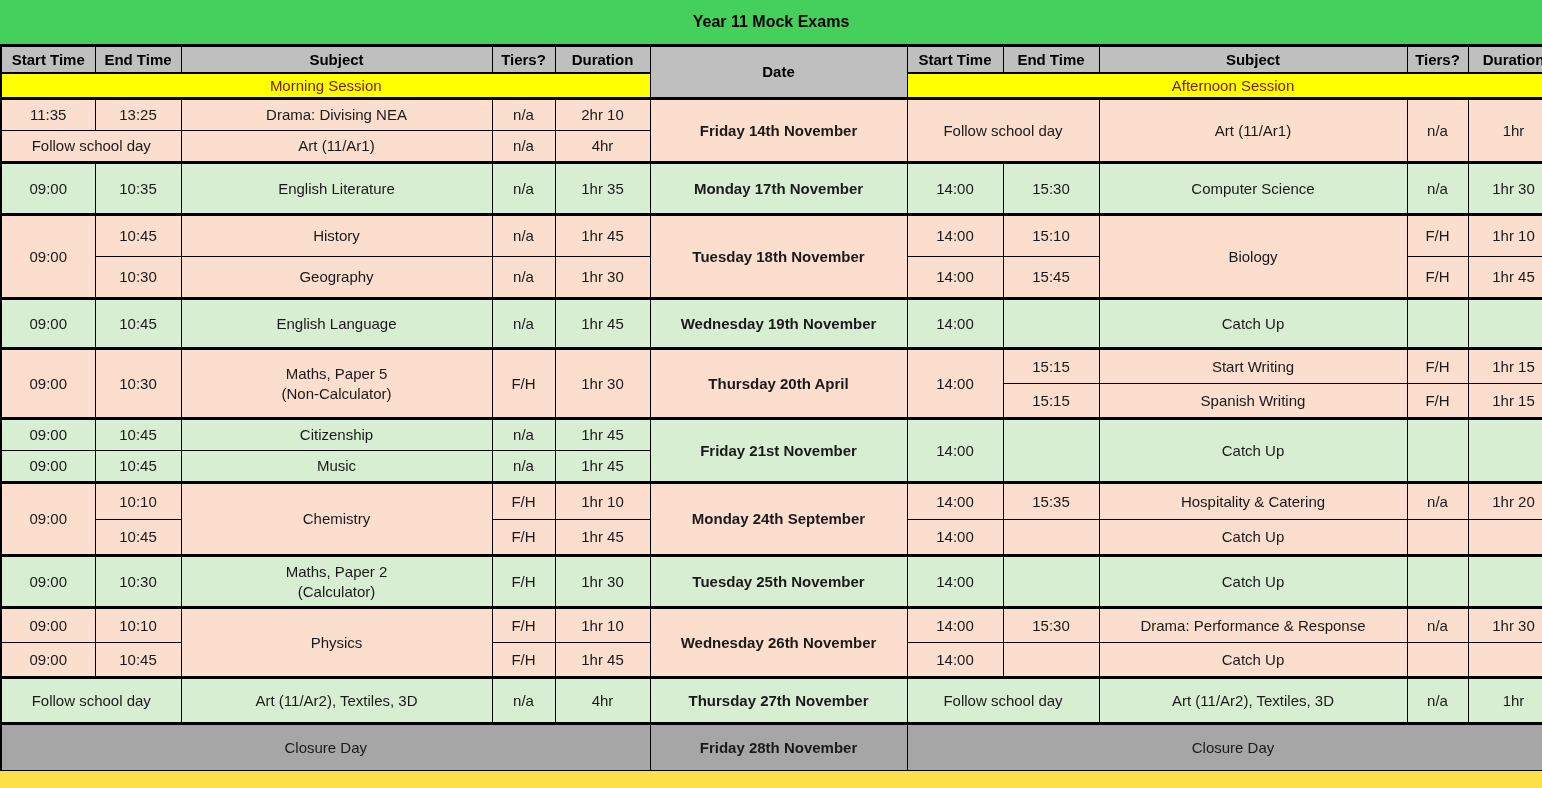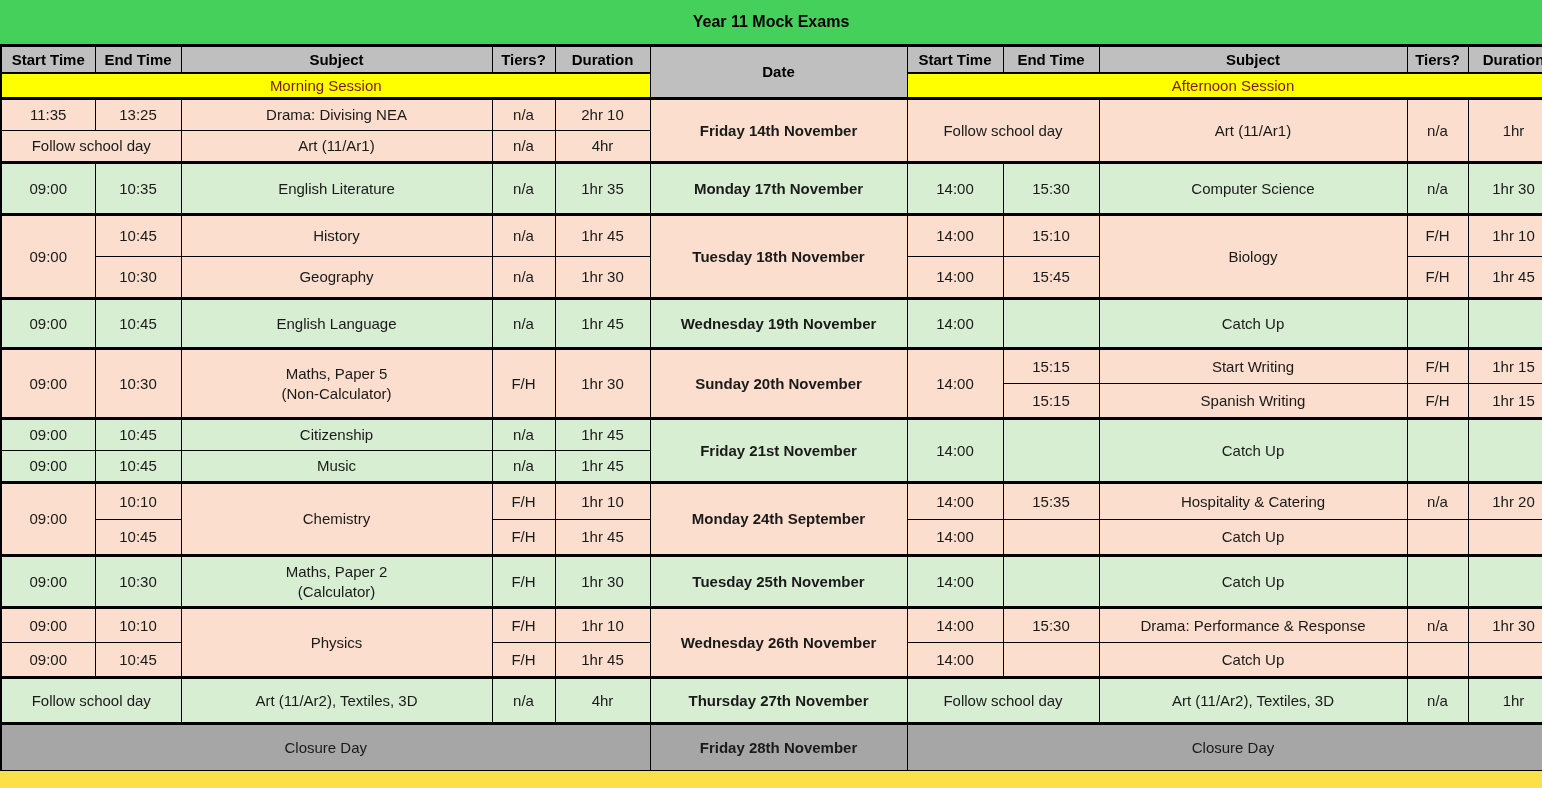--- a/index.html
+++ b/index.html
@@ -165,21 +165,21 @@
           <td></td>
           <td></td>
         </tr>
         <tr class="bg-peach group-start" style="height: 35px;">
           <td rowspan="2">09:00</td>
           <td rowspan="2">10:30</td>
           <td rowspan="2">Maths, Paper 5
 (Non-Calculator)</td>
           <td rowspan="2">F/H</td>
           <td rowspan="2">1hr 30</td>
-          <td rowspan="2" class="bold date-col">Sunday 20th November</td>
+          <td rowspan="2" class="bold date-col">Thursday 20th April</td>
           <td rowspan="2">14:00</td>
           <td>15:15</td>
           <td>Start Writing</td>
           <td>F/H</td>
           <td>1hr 15</td>
         </tr>
         <tr class="bg-peach" style="height: 35px;">
           <td>15:15</td>
           <td>Spanish Writing</td>
           <td>F/H</td>

